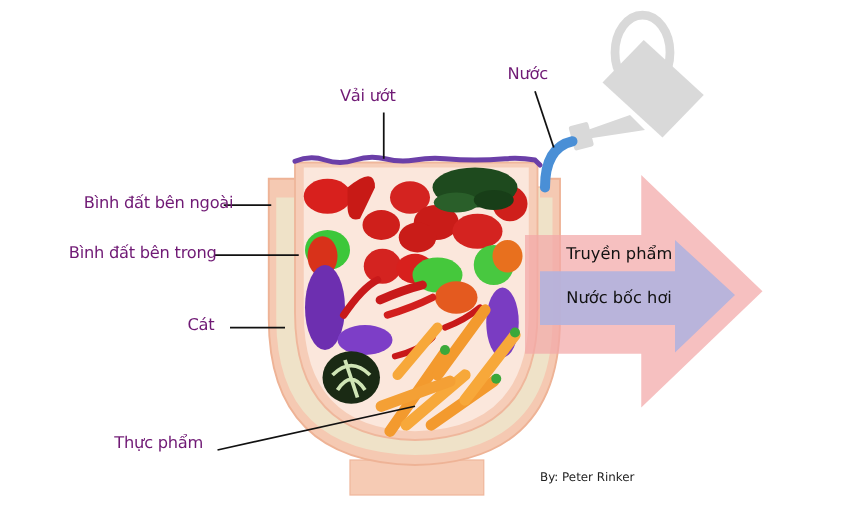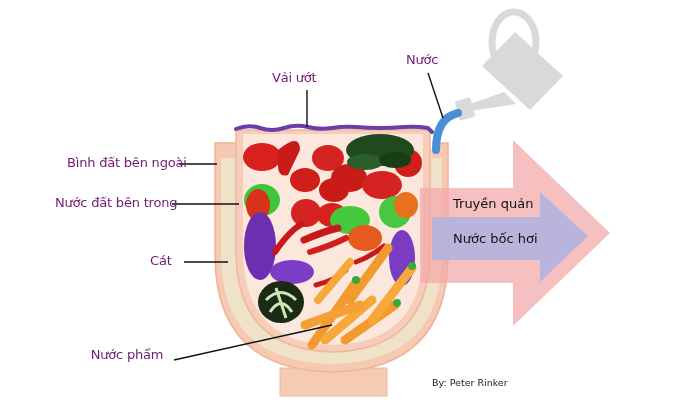--- a/index.html
+++ b/index.html
@@ -109,21 +109,21 @@
     <line x1="179" y1="164" x2="217" y2="164" stroke="#111" stroke-width="1.4"></line>
     <line x1="172" y1="204" x2="239" y2="204" stroke="#111" stroke-width="1.4"></line>
     <line x1="184" y1="262" x2="228" y2="262" stroke="#111" stroke-width="1.4"></line>
     <line x1="174" y1="360" x2="332" y2="325" stroke="#111" stroke-width="1.4"></line>
   </svg>
 
   
   <div class="label center" style="left:272px; top:70px;">Vải ướt</div>
   <div class="label" style="left:406px; top:52px;">Nước</div>
   <div class="label" style="left:55px; top:155px;margin-left:12px;">Bình đất bên ngoài</div>
-  <div class="label" style="left:55px; top:195px;">Nước đất bên trong</div>
+  <div class="label" style="left:55px; top:195px;">Bình đất bên trong</div>
   <div class="label" style="left:150px; top:253px;">Cát</div>
-  <div class="label center" style="left:72px; top:347px; width:110px;">Nước phẩm</div>
+  <div class="label center" style="left:72px; top:347px; width:110px;">Thực phẩm</div>
 
-  <div class="arrow-text" style="left:453px; top:196px;">Truyền quản</div>
+  <div class="arrow-text" style="left:453px; top:196px;">Truyền phẩm</div>
   <div class="arrow-text" style="left:453px; top:231px;">Nước bốc hơi</div>
 
   <div class="credit" style="left:432px; top:377px;">By: Peter Rinker</div>
 </div>
 
 </body></html>

